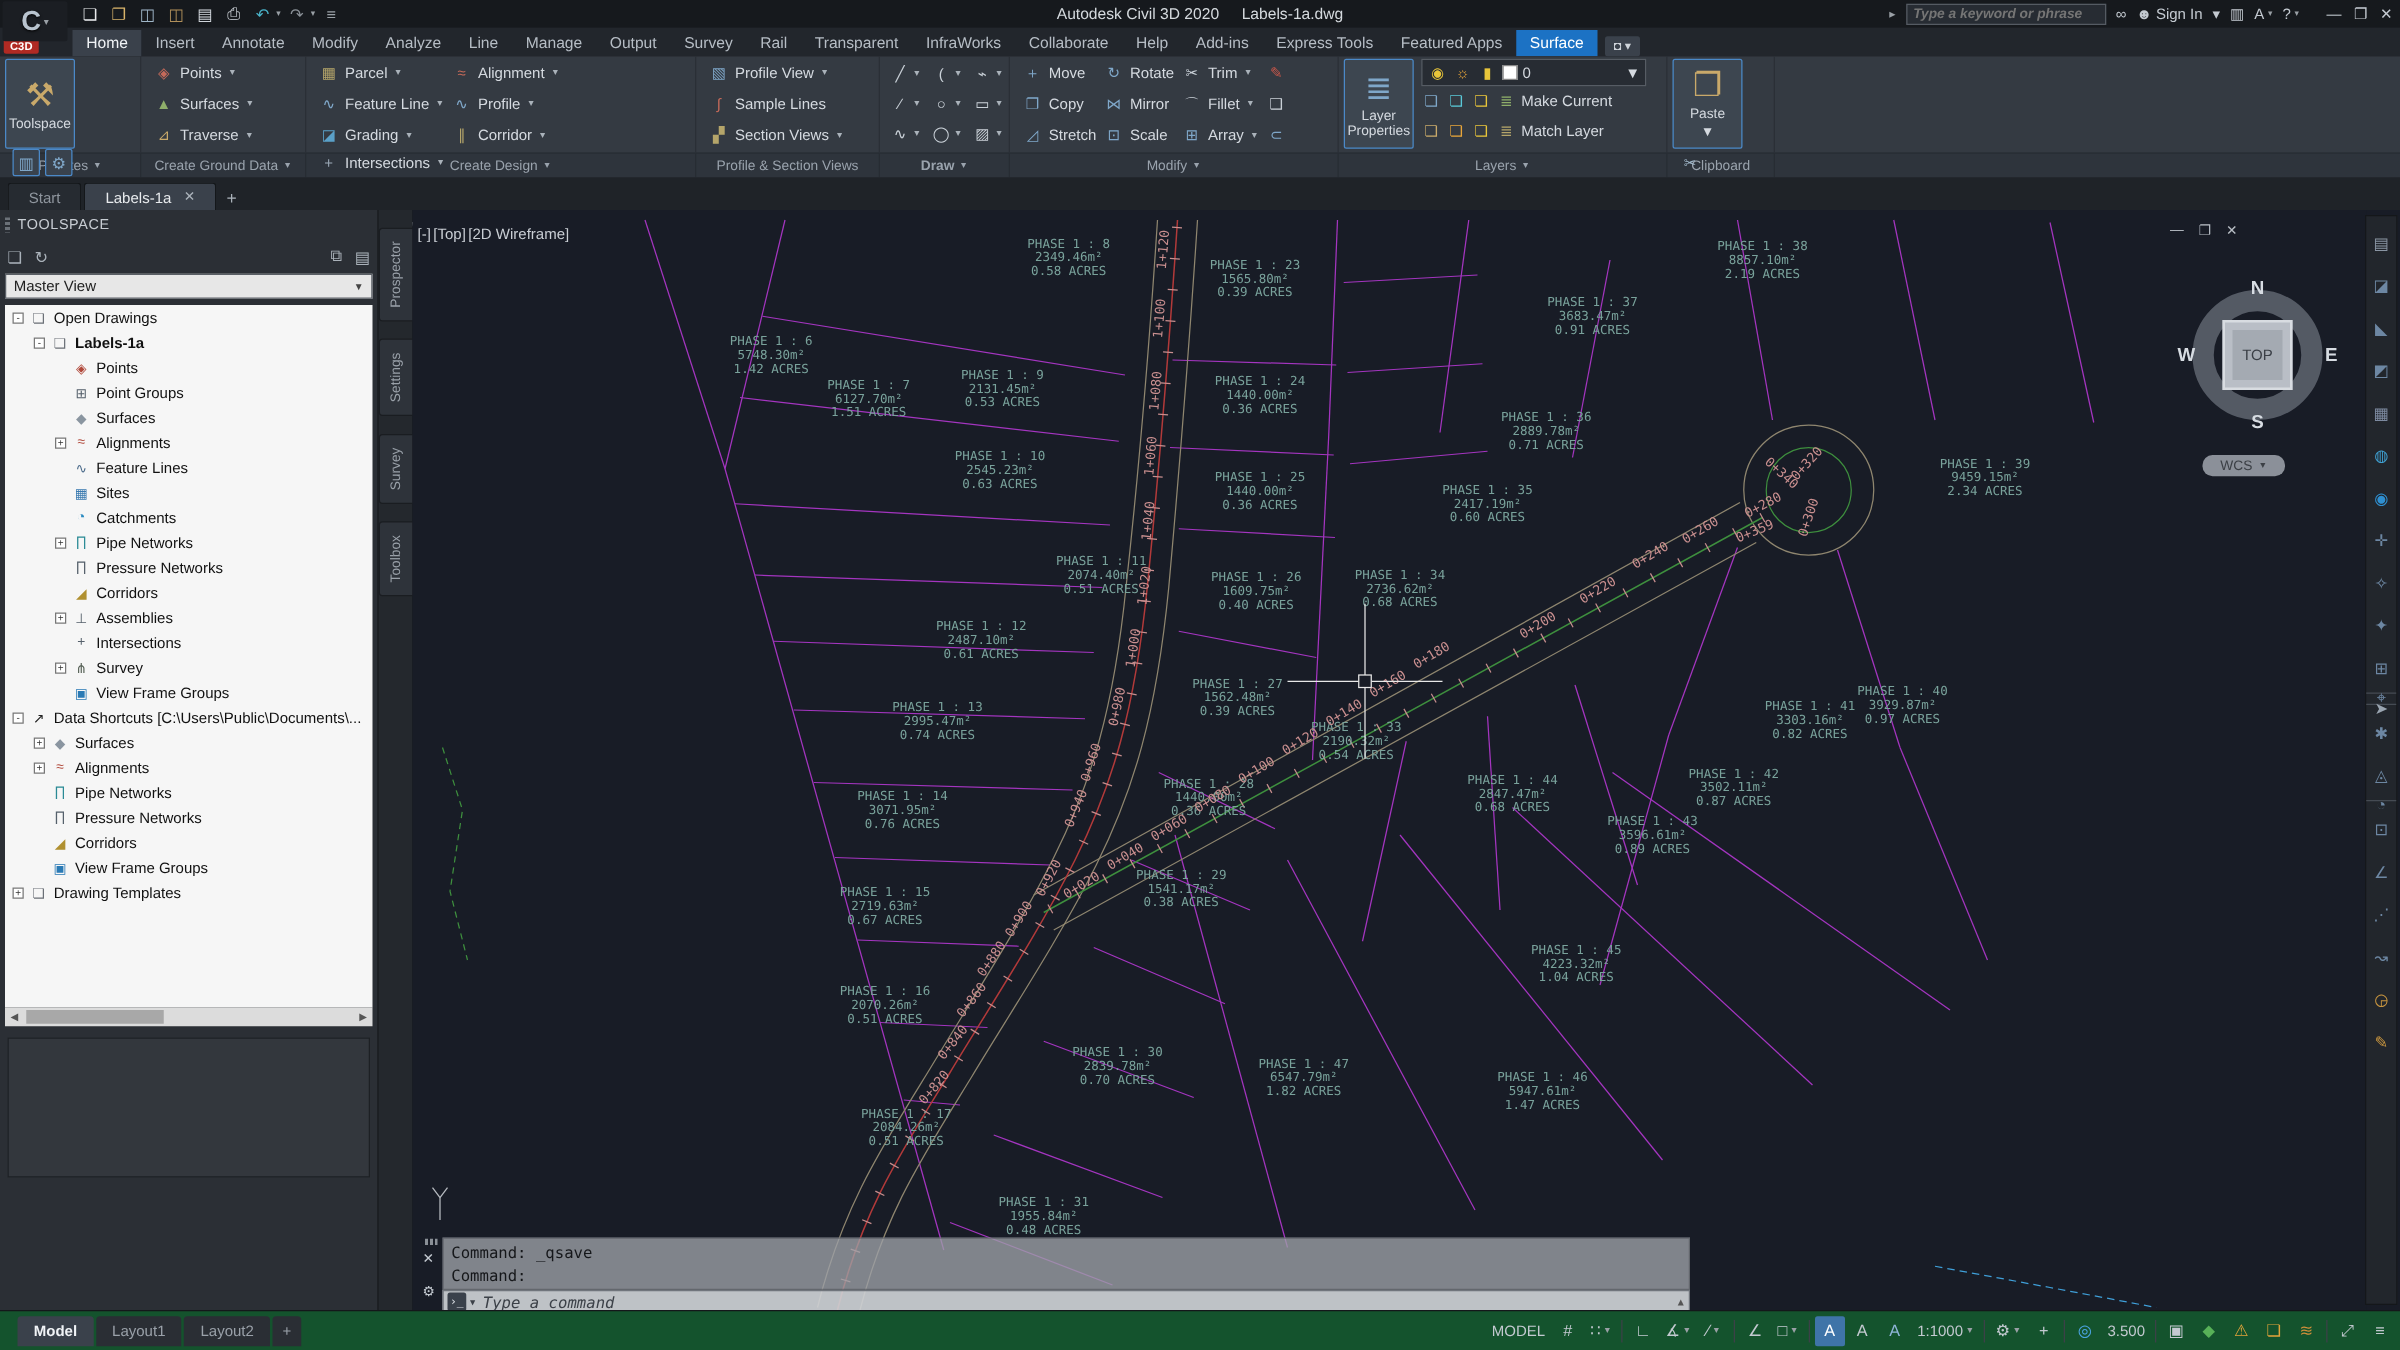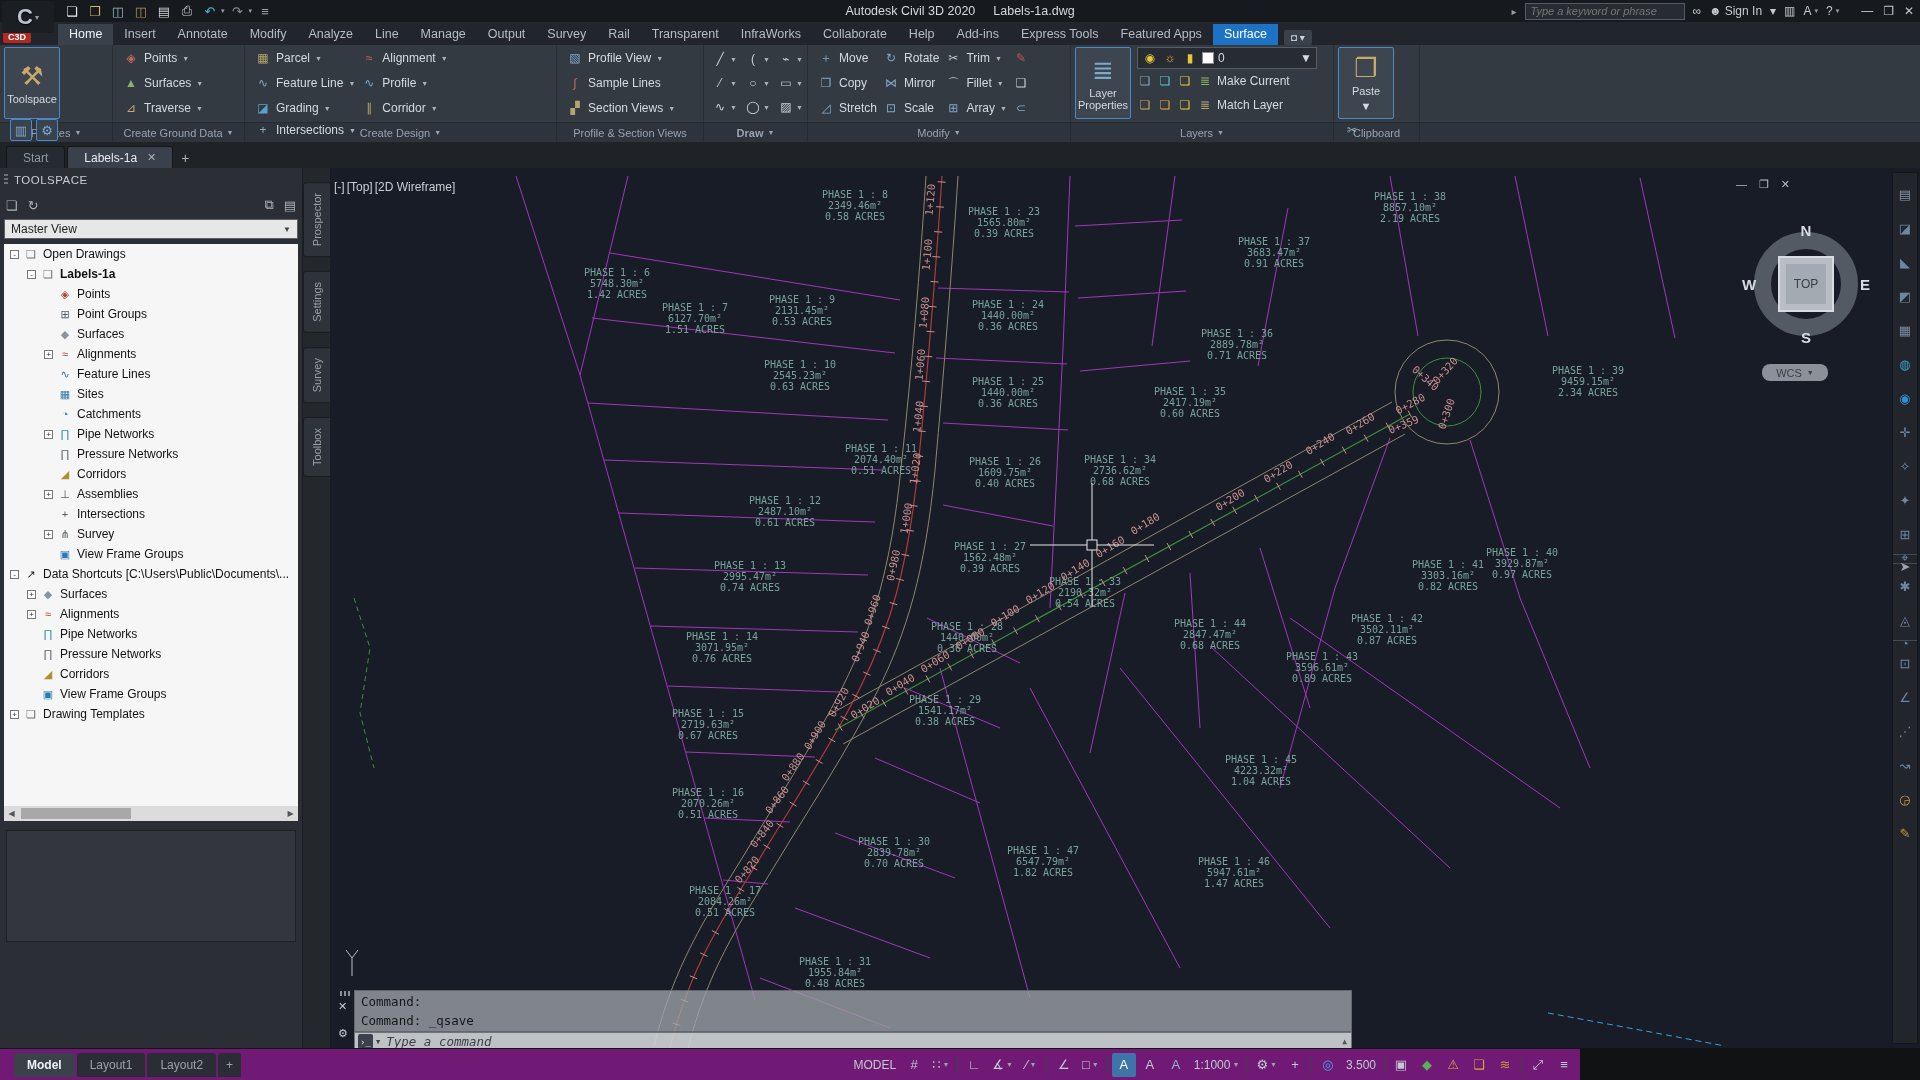--- a/index.html
+++ b/index.html
@@ -16,21 +16,21 @@
   .appbtn .dd { color:#9aa0a6; font-size:8px; margin-left:2px; }
   .qat { display:flex; align-items:center; gap:3px; margin-left:62px; }
   .qat .qi { width:20px; height:18px; display:flex; align-items:center; justify-content:center;
     font-size:13px; border-radius:2px; }
   .qat .qa { font-size:7px; color:#9aa0a6; margin-left:-2px; }
   .tb-title { position:absolute; left:0; right:0; text-align:center; color:#d5dade; font-size:12.5px; pointer-events:none; }
   .tb-title b { font-weight:normal; margin-left:18px; }
   .infocenter { position:absolute; right:6px; top:2px; display:flex; align-items:center; gap:8px; height:18px; }
   .ic-arrow { color:#9aa0a6; font-size:10px; }
   .ic-search { width:160px; height:17px; background:#272c33; border:1px solid #555b63; color:#9aa0a6;
-    font-size:11px; font-style:italic; padding:0 5px; }
+    font-size:11px; font-style:italic; padding:0 5px;font-weight:bold; }
   .ic-item { color:#c4cad1; font-size:12px; display:flex; align-items:center; gap:3px; }
   .ic-item .dd { font-size:7px; color:#9aa0a6; }
   .win-btns { display:flex; gap:10px; margin-left:14px; color:#c4cad1; font-size:12px; }
 
   
   .ribbontabs { position:absolute; left:0; top:22px; width:1920px; height:23px; background:#22262c;
     display:flex; align-items:flex-end; padding-left:58px; }
   .c3dbadge { position:absolute; left:3px; bottom:2px; background:#b02a23; color:#fff; font-size:9px;
     font-weight:bold; padding:1px 5px; border-radius:2px; }
   .rtab { padding:3px 11px 4px; font-size:12.5px; color:#b6bdc5; cursor:default; }
@@ -143,21 +143,21 @@
   .cmd-input { margin-left:16px; background:rgba(205,208,212,.92); border:1px solid #70757c;
     height:19px; display:flex; align-items:center; font-family:"DejaVu Sans Mono", monospace;
     font-size:12.5px; color:#3c4148; position:relative; }
   .cmd-ico { width:15px; height:15px; background:#3a414b; color:#dfe3e8; font-size:9px; margin:0 3px 0 3px;
     display:flex; align-items:center; justify-content:center; border-radius:2px; }
   .cmd-input .dd { font-size:7px; color:#3c4148; margin-right:6px; }
   .cmd-input .ph { font-style:italic; }
   .cmd-input .up { position:absolute; right:4px; font-size:8px; color:#555; }
 
   
-  .statusbar { position:absolute; left:0; top:1048px; width:1580px; height:32px; background:#701a75;
+  .statusbar { position:absolute; left:0; top:1048px; width:1920px; height:32px; background:#14532d;
     border-top:1px solid #14171a; display:flex; align-items:center; }
   .ltabs { display:flex; align-items:center; gap:2px; margin-left:14px; }
   .ltab { padding:5px 13px; font-size:12px; color:#9aa1a9; background:#2a2e34; border-radius:3px 3px 0 0; }
   .ltab.active { background:#3a414b; color:#f0f3f6; font-weight:bold; }
   .ltab.plus { padding:5px 8px; }
   .sright { position:absolute; right:4px; display:flex; align-items:center; gap:2px; height:32px; }
   .sit { min-width:24px; height:24px; display:flex; align-items:center; justify-content:center; gap:2px;
     color:#c3c9d0; font-size:13px; padding:0 4px; border-radius:2px; }
   .sit.txt { font-size:12px; }
   .sit.hl { background:#3f74a8; color:#fff; }
@@ -951,22 +951,22 @@
         </div>
 
       
       <div class="cmdwrap">
         <div class="cmd-side">
           <div class="grip"></div>
           <div>✕</div>
           <div style="margin-top:14px">⚙</div>
         </div>
         <div class="cmd-hist" id="cmdhist">
+            <div>Command: _qsave</div>
             <div>Command:</div>
-            <div>Command: _qsave</div>
           </div>
         <div class="cmd-input">
           <span class="cmd-ico">›_</span>
           <span class="dd">▼</span>
           <span class="ph">Type a command</span>
           <span class="up">▲</span>
         </div>
       </div>
     </div>
   </div>

